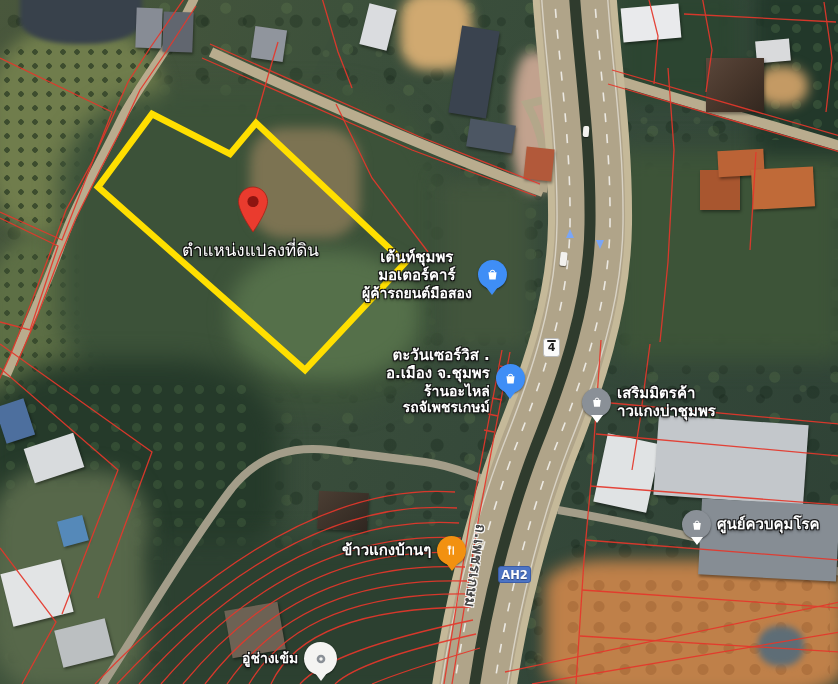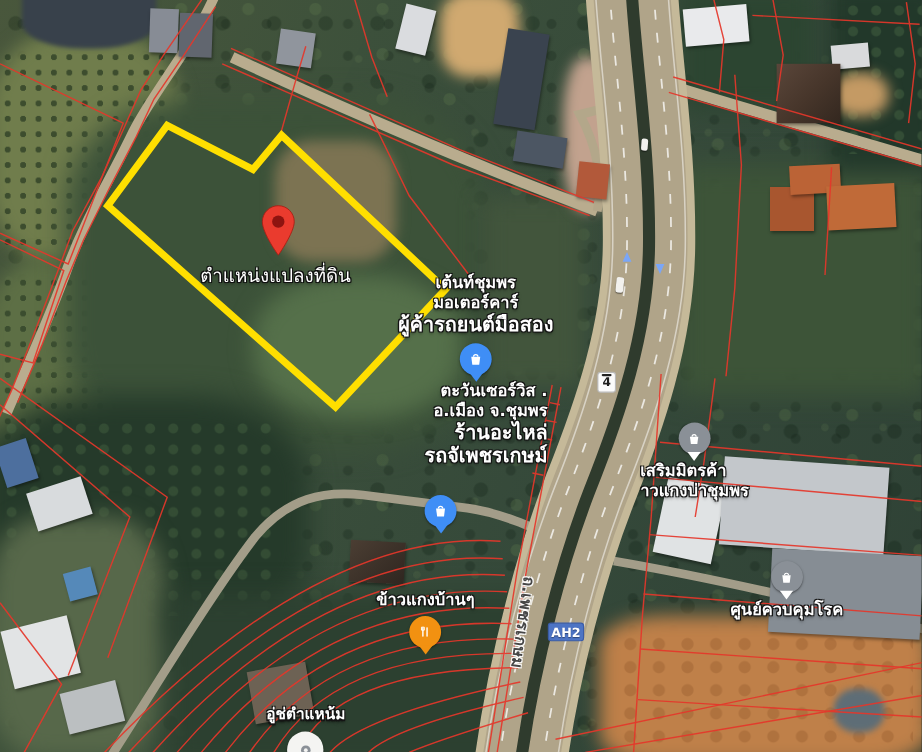--- a/index.html
+++ b/index.html
@@ -24,24 +24,24 @@
   .blur6{filter:blur(6px);} .blur8{filter:blur(8px);} .blur10{filter:blur(10px);} .blur12{filter:blur(12px);}
   .dots-dark{background-image:radial-gradient(circle, rgba(26,44,26,.85) 0 2.5px, transparent 3px);background-size:14px 14px;}
   .dots-light{background-image:radial-gradient(circle, rgba(90,125,80,.55) 0 4px, transparent 5px);background-size:21px 19px;}
   .bld{position:absolute;box-shadow:1px 2px 3px rgba(0,0,0,.4);}
   .ridgeV{background-image:linear-gradient(90deg, rgba(255,255,255,.4) 1px, transparent 1px);background-size:8px 100%;}
   .rows{background-image:repeating-linear-gradient(35deg, rgba(215,195,150,.30) 0 3px, transparent 3px 9px);}
 
   svg.vec{position:absolute;left:0;top:0;pointer-events:none;}
 
   
-  .poi{position:absolute;display:flex;align-items:center;gap:6px;pointer-events:none;flex-direction:column;}
+  .poi{position:absolute;display:flex;align-items:center;gap:6px;pointer-events:none;}
   .poi-text{color:#fff;font-weight:700;font-size:15px;line-height:1.22;
     text-shadow:-1px -1px 0 #141414,1px -1px 0 #141414,-1px 1px 0 #141414,1px 1px 0 #141414,0 2px 3px rgba(0,0,0,.6);}
-  .poi-text .sub{font-size:18px;line-height:1.2;}
+  .poi-text .sub{font-size:14px;line-height:1.2;}
   .ta-c{text-align:center;} .ta-r{text-align:right;} .ta-l{text-align:left;}
   .poi-ico{position:relative;width:29px;height:29px;border-radius:50%;flex:0 0 auto;
     display:flex;align-items:center;justify-content:center;box-shadow:0 1px 2px rgba(0,0,0,.5);pointer-events:auto;cursor:pointer;}
   .poi-ico::after{content:"";position:absolute;left:50%;top:100%;transform:translate(-50%,-2px);
     border:6px solid transparent;border-top:8px solid #fff;}
   .ico-blue{background:#3f8ef6;} .ico-blue::after{border-top-color:#3f8ef6;}
   .ico-gray{background:#8a9097;} .ico-gray::after{border-top-color:#fff;}
   .ico-orange{background:#f29111;} .ico-orange::after{border-top-color:#f29111;}
   .ico-white{background:#f4f4f2;width:33px;height:33px;} .ico-white::after{border-top-color:#f4f4f2;}
 
@@ -251,21 +251,21 @@
           <path d="M5.5 8.5h13L17 20H7L5.5 8.5z" fill="#fff"></path>
           <path d="M8.8 8.5a3.2 3.2 0 016.4 0" stroke="#fff" stroke-width="1.7" fill="none"></path>
         </svg>
     </div>
     <div class="poi-text ta-l">
       <div>เสริมมิตรค้า</div>
       <div>าวแกงบ่าชุมพร</div>
     </div>
   </div>
 
-  <div class="poi" style="left:664px;top:510px;">
+  <div class="poi" style="left:682px;top:510px;">
     <div class="poi-ico ico-gray">
       <svg width="14" height="14" viewBox="0 0 24 24">
           <path d="M5.5 8.5h13L17 20H7L5.5 8.5z" fill="#fff"></path>
           <path d="M8.8 8.5a3.2 3.2 0 016.4 0" stroke="#fff" stroke-width="1.7" fill="none"></path>
         </svg>
     </div>
     <div class="poi-text ta-l">
       <div>ศูนย์ควบคุมโรค</div>
     </div>
   </div>
@@ -278,21 +278,21 @@
       <svg width="13" height="13" viewBox="0 0 24 24" fill="#fff">
           <rect x="7" y="4" width="2.4" height="16" rx="1"></rect>
           <rect x="14" y="4" width="2.4" height="16" rx="1"></rect>
           <path d="M5.8 4h4.8v5H5.8z" fill="none" stroke="#fff" stroke-width="1.6"></path>
         </svg>
     </div>
   </div>
 
   <div class="poi" style="left:242px;top:642px;">
     <div class="poi-text ta-r" style="font-size:14px;">
-      <div>อู่ช่ตำแหน้ม</div>
+      <div>อู่ช่างเข้ม</div>
     </div>
     <div class="poi-ico ico-white">
       <svg width="16" height="16" viewBox="0 0 24 24">
           <circle cx="12" cy="12" r="6.5" fill="#8a9097"></circle>
           <circle cx="12" cy="12" r="2.6" fill="#f4f4f2"></circle>
         </svg>
     </div>
   </div>
 
   <div class="shield">

